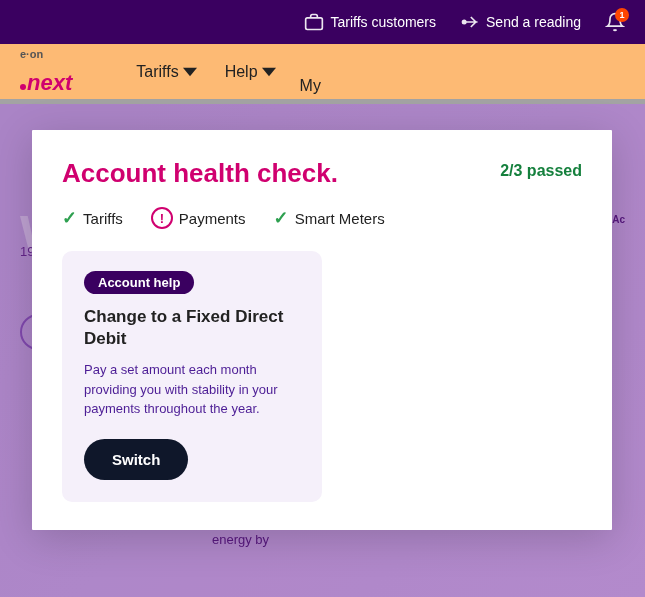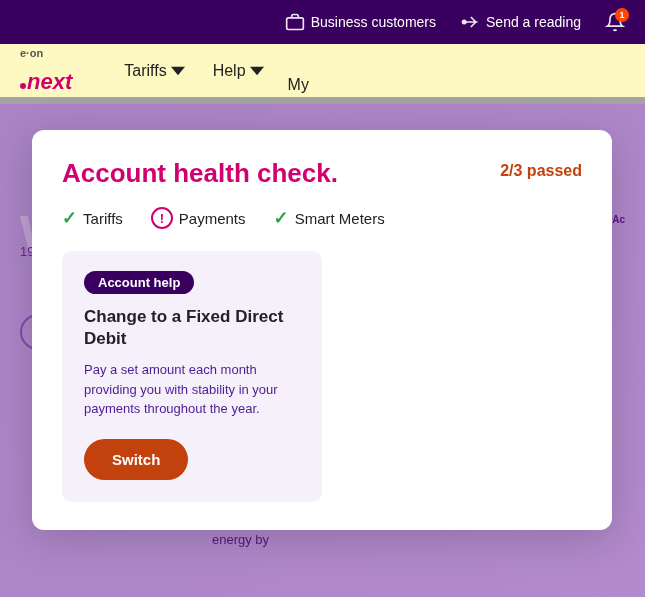--- a/index.html
+++ b/index.html
@@ -52,27 +52,27 @@
       height: 14px;
       font-size: 9px;
       display: flex;
       align-items: center;
       justify-content: center;
       font-weight: bold;
     }
 
     
     .nav-bar {
-      background: #fef9c3;
+      background: #fdba74;
       height: 60px;
       display: flex;
       align-items: center;
       padding: 0 20px;
-      gap: 0;
-      border-bottom: 7px solid #a3a3a3;
+      gap: 12px;
+      border-bottom: 5px solid #a3a3a3;
       position: relative;
       z-index: 1;
     }
     .logo {
       margin-right: 40px;
     }
     .logo-eon {
       font-size: 11px;
       color: #555;
       font-weight: bold;
@@ -198,21 +198,21 @@
       z-index: 2;
     }
 
     
     .modal {
       position: absolute;
       top: 130px;
       left: 32px;
       width: 580px;
       background: #fff;
-      border-radius: 12px;
+      border-radius: 1px;
       padding: 28px 30px 28px 30px;
       z-index: 10;
       box-shadow: 0 8px 40px rgba(0,0,0,0.18);
     }
 
     .modal-header {
       display: flex;
       align-items: flex-start;
       justify-content: space-between;
       margin-bottom: 18px;
@@ -220,21 +220,21 @@
 
     .modal-title {
       font-size: 26px;
       font-weight: 900;
       color: #d0006f;
     }
 
     .passed-badge {
       font-size: 16px;
       font-weight: 700;
-      color: #c2410c;
+      color: #15803d;
       white-space: nowrap;
       margin-top: 4px;
     }
 
     .checks-row {
       display: flex;
       align-items: center;
       gap: 28px;
       margin-bottom: 22px;
     }
@@ -296,41 +296,41 @@
     }
 
     .card-desc {
       font-size: 13px;
       color: #4c1d95;
       line-height: 1.5;
       margin-bottom: 20px;
     }
 
     .switch-btn {
-      background: #c2410c;
+      background: #0f172a;
       color: #fff;
       border: none;
       border-radius: 24px;
       padding: 12px 28px;
       font-size: 15px;
       font-weight: 700;
       cursor: pointer;
       display: inline-block;
     }
   </style>
 </head>
 <body>
 
 <div class="top-bar">
   <div class="top-bar-item">
     <svg class="top-bar-icon" viewBox="0 0 24 24" fill="none" stroke="white" stroke-width="2">
       <rect x="2" y="7" width="20" height="14" rx="2"></rect>
       <path d="M16 7V5a2 2 0 00-2-2h-4a2 2 0 00-2 2v2"></path>
     </svg>
-    <span>Business customers</span>
+    <span>Tariffs customers</span>
   </div>
   <div class="top-bar-item">
     <svg class="top-bar-icon" viewBox="0 0 24 24" fill="none" stroke="white" stroke-width="2">
       <path d="M3 12h18M13 6l6 6-6 6"></path>
       <circle cx="5" cy="12" r="2" fill="white"></circle>
     </svg>
     <span>Send a reading</span>
   </div>
   <div class="notification-badge">
     <svg class="top-bar-icon" viewBox="0 0 24 24" fill="none" stroke="white" stroke-width="2">

